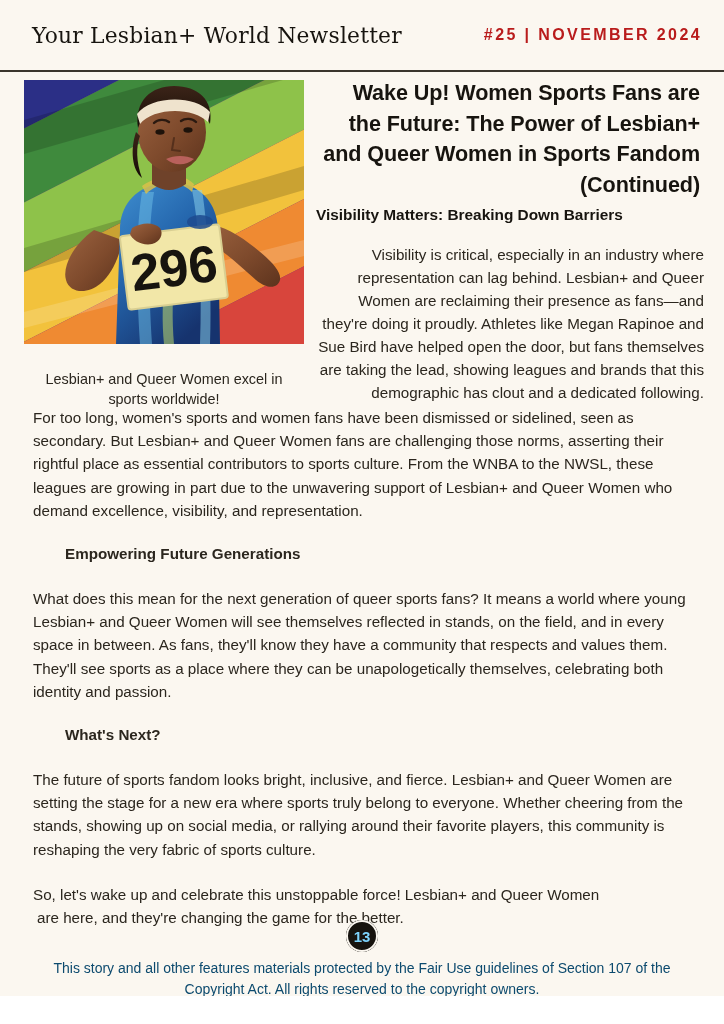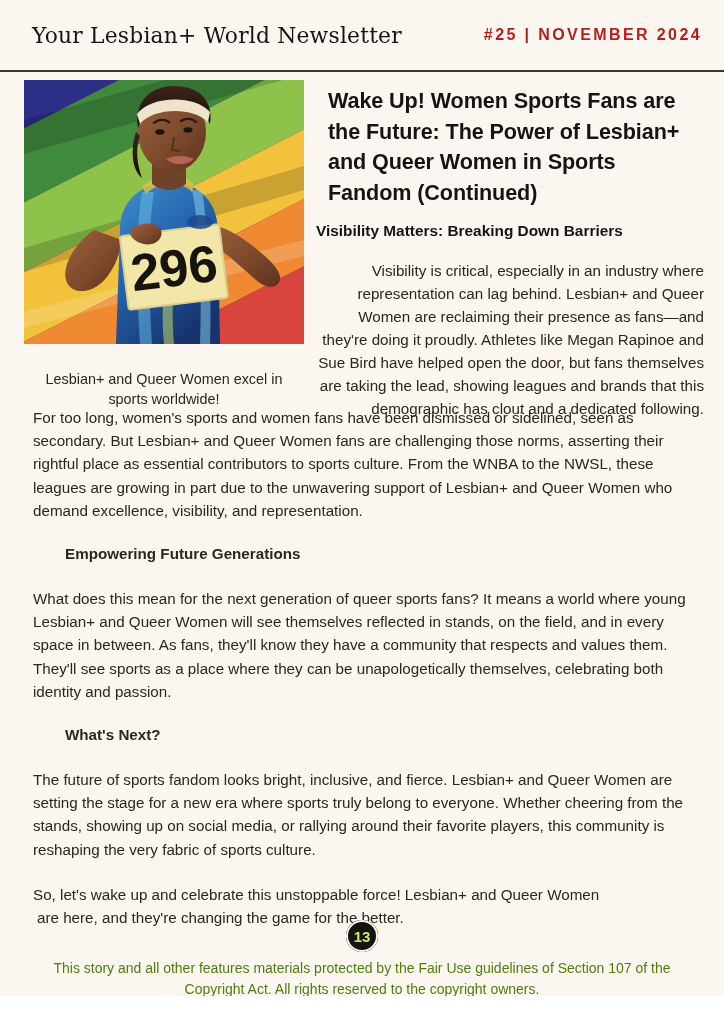--- a/index.html
+++ b/index.html
@@ -89,21 +89,22 @@
     position: absolute;
     left: 316px; top: 0;
     width: 388px;
   }
   .headline {
     font-size: 21.6px;
     font-weight: 700;
     line-height: 1.42;
     color: #17140f;
     letter-spacing: -0.1px;
-    margin: 12px;
+    margin: 4px;
+    text-align: right;
   }
   .subhead {
     font-size: 15.4px;
     font-weight: 700;
     line-height: 1.3;
     color: #17140f;
     margin: 3px 0 0 0;
   }
   .lede {
     margin: 18px 0 0 0;
@@ -144,37 +145,37 @@
     left: 0; top: 920px;
     width: 724px;
     display: flex;
     justify-content: center;
   }
   .page-badge {
     width: 32px;
     height: 32px;
     border-radius: 50%;
     background: #17140f;
-    color: #bef264;
+    color: #7dd3fc;
     display: flex;
     align-items: center;
     justify-content: center;
     font-size: 15px;
     font-weight: 700;
     box-shadow: inset 0 0 0 2px #fbf7f0, inset 0 0 0 4px #17140f;
     box-sizing: border-box;
   }
   .footer {
     position: absolute;
     left: 32px; top: 958px;
     width: 660px;
     text-align: center;
     font-size: 14px;
     line-height: 1.5;
-    color: #4d7c0f;
+    color: #0c4a6e;
   }
 </style>
 </head>
 <body>
 
 <div class="page">
 
   <div class="masthead">
     <div class="masthead-title">Your Lesbian+ World Newsletter</div>
     <div class="masthead-issue">#25 | NOVEMBER 2024</div>

